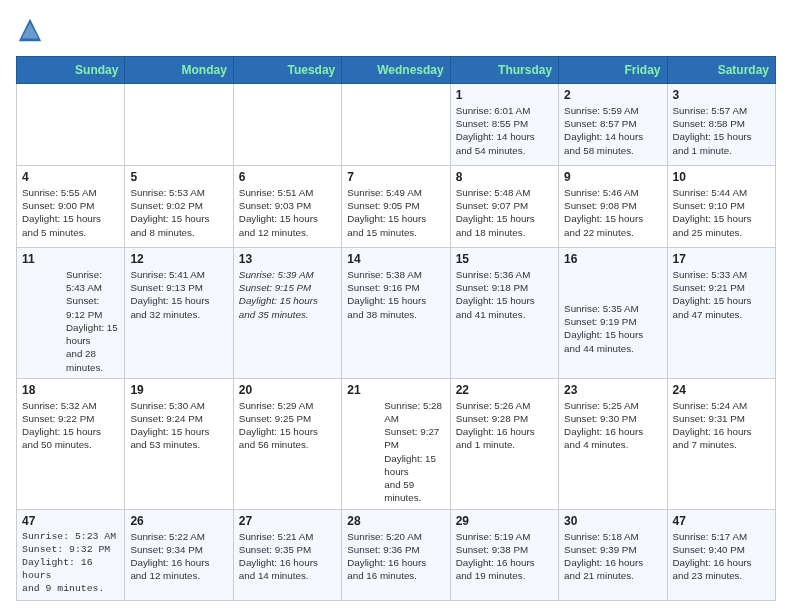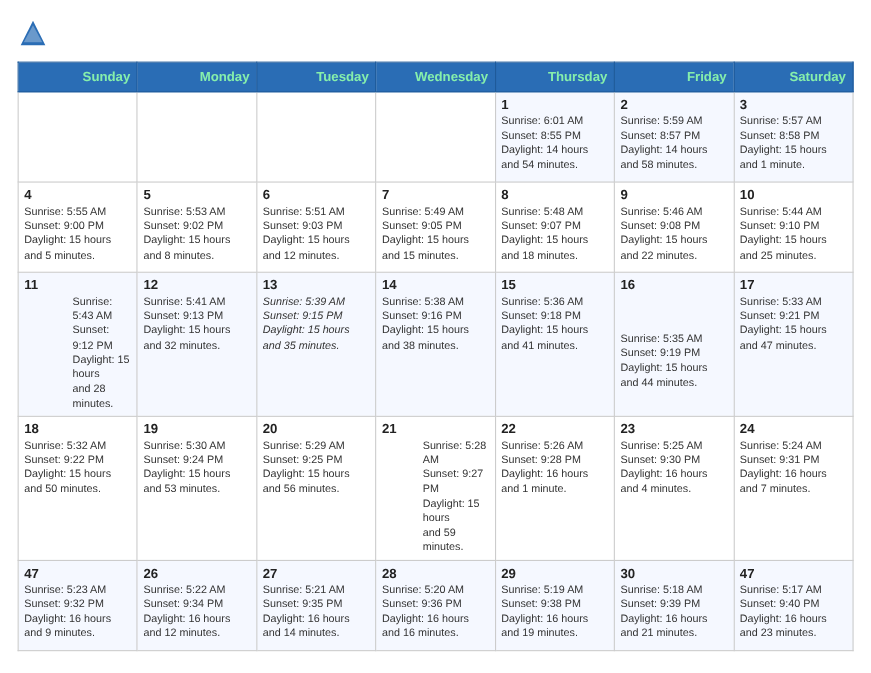--- a/index.html
+++ b/index.html
@@ -297,21 +297,21 @@
           <span class="day-number">24</span>
           <div class="day-info" style="white-space: pre-line;">Sunrise: 5:24 AM
 Sunset: 9:31 PM
 Daylight: 16 hours
 and 7 minutes.</div>
         </td>
       </tr>
       <tr>
         <td>
           <span class="day-number">47</span>
-          <div class="day-info" style="white-space: pre-line;">Sunrise: 5:23 AM
+          <div class="day-info" style="white-space: pre-line; font-family: Liberation Mono, monospace;">Sunrise: 5:23 AM
 Sunset: 9:32 PM
 Daylight: 16 hours
 and 9 minutes.</div>
         </td>
         <td>
           <span class="day-number">26</span>
           <div class="day-info" style="white-space: pre-line;">Sunrise: 5:22 AM
 Sunset: 9:34 PM
 Daylight: 16 hours
 and 12 minutes.</div>

